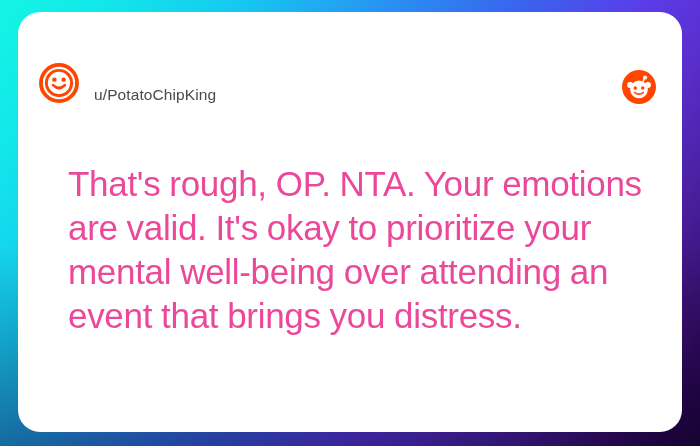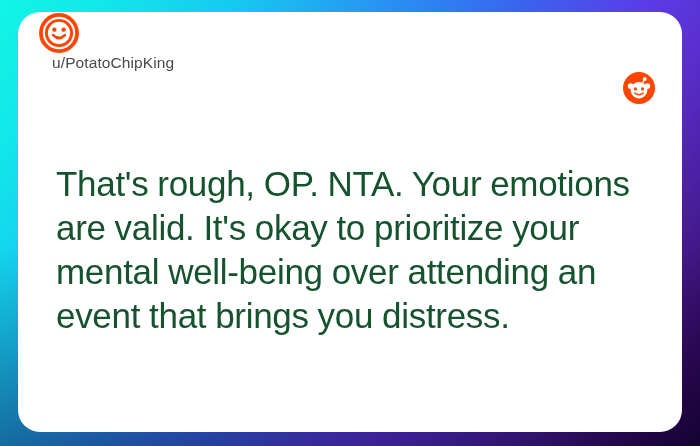--- a/index.html
+++ b/index.html
@@ -56,24 +56,23 @@
     z-index: 2;
   }
 
   #card-header {
     position: absolute;
     left: 0;
     top: 0;
     right: 0;
     height: 92px;
     display: flex;
-    align-items: flex-start;
+    align-items: flex-end;
     padding: 0 26px 0 20px;
     box-sizing: border-box;
-    flex-direction: column;
   }
 
   #avatar {
     width: 42px;
     height: 42px;
     flex: 0 0 42px;
     display: block;
   }
 
   #username {
@@ -87,26 +86,26 @@
 
   #brand-logo {
     margin-left: auto;
     width: 34px;
     height: 34px;
     display: block;
   }
 
   #comment-body {
     position: absolute;
-    left: 38px;
+    left: 50px;
     right: 40px;
     top: 150px;
     font-size: 35px;
     line-height: 44px;
-    color: #14532d;
+    color: #ec4899;
     letter-spacing: -0.3px;
     font-weight: 400;
     word-spacing: -0.5px;
   }
 </style>
 </head>
 <body>
 
 <div id="stage">
 

